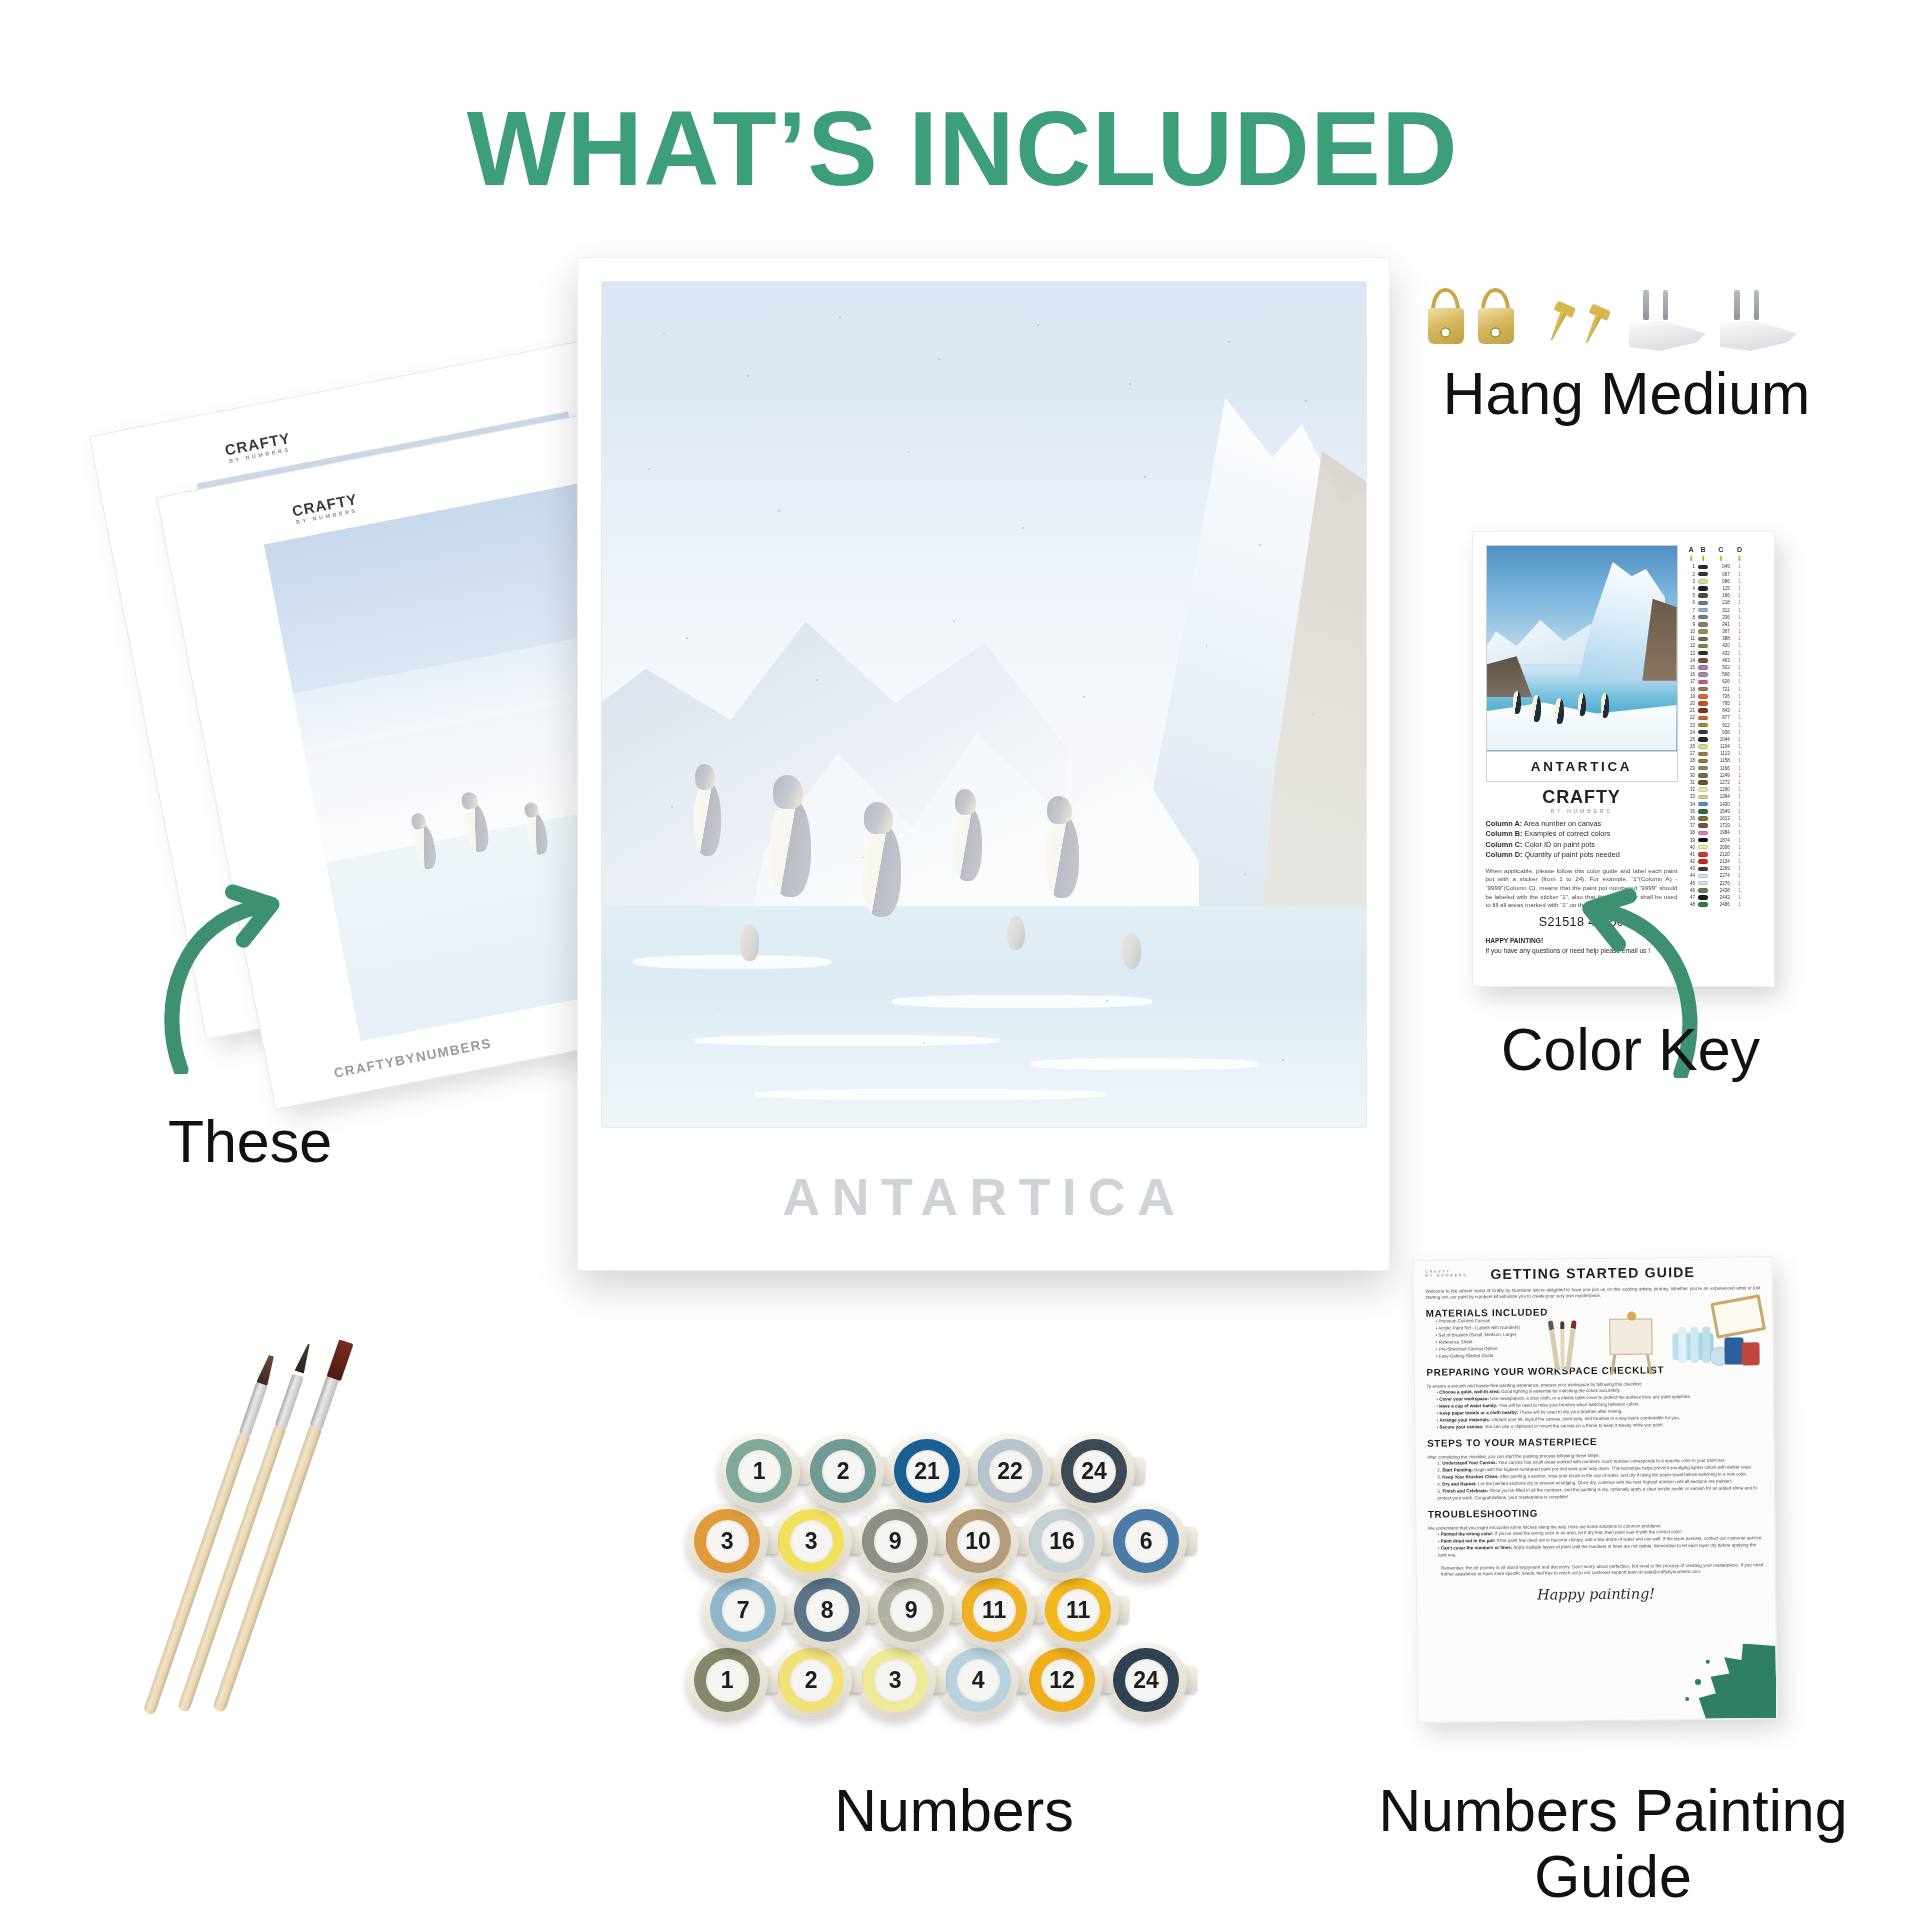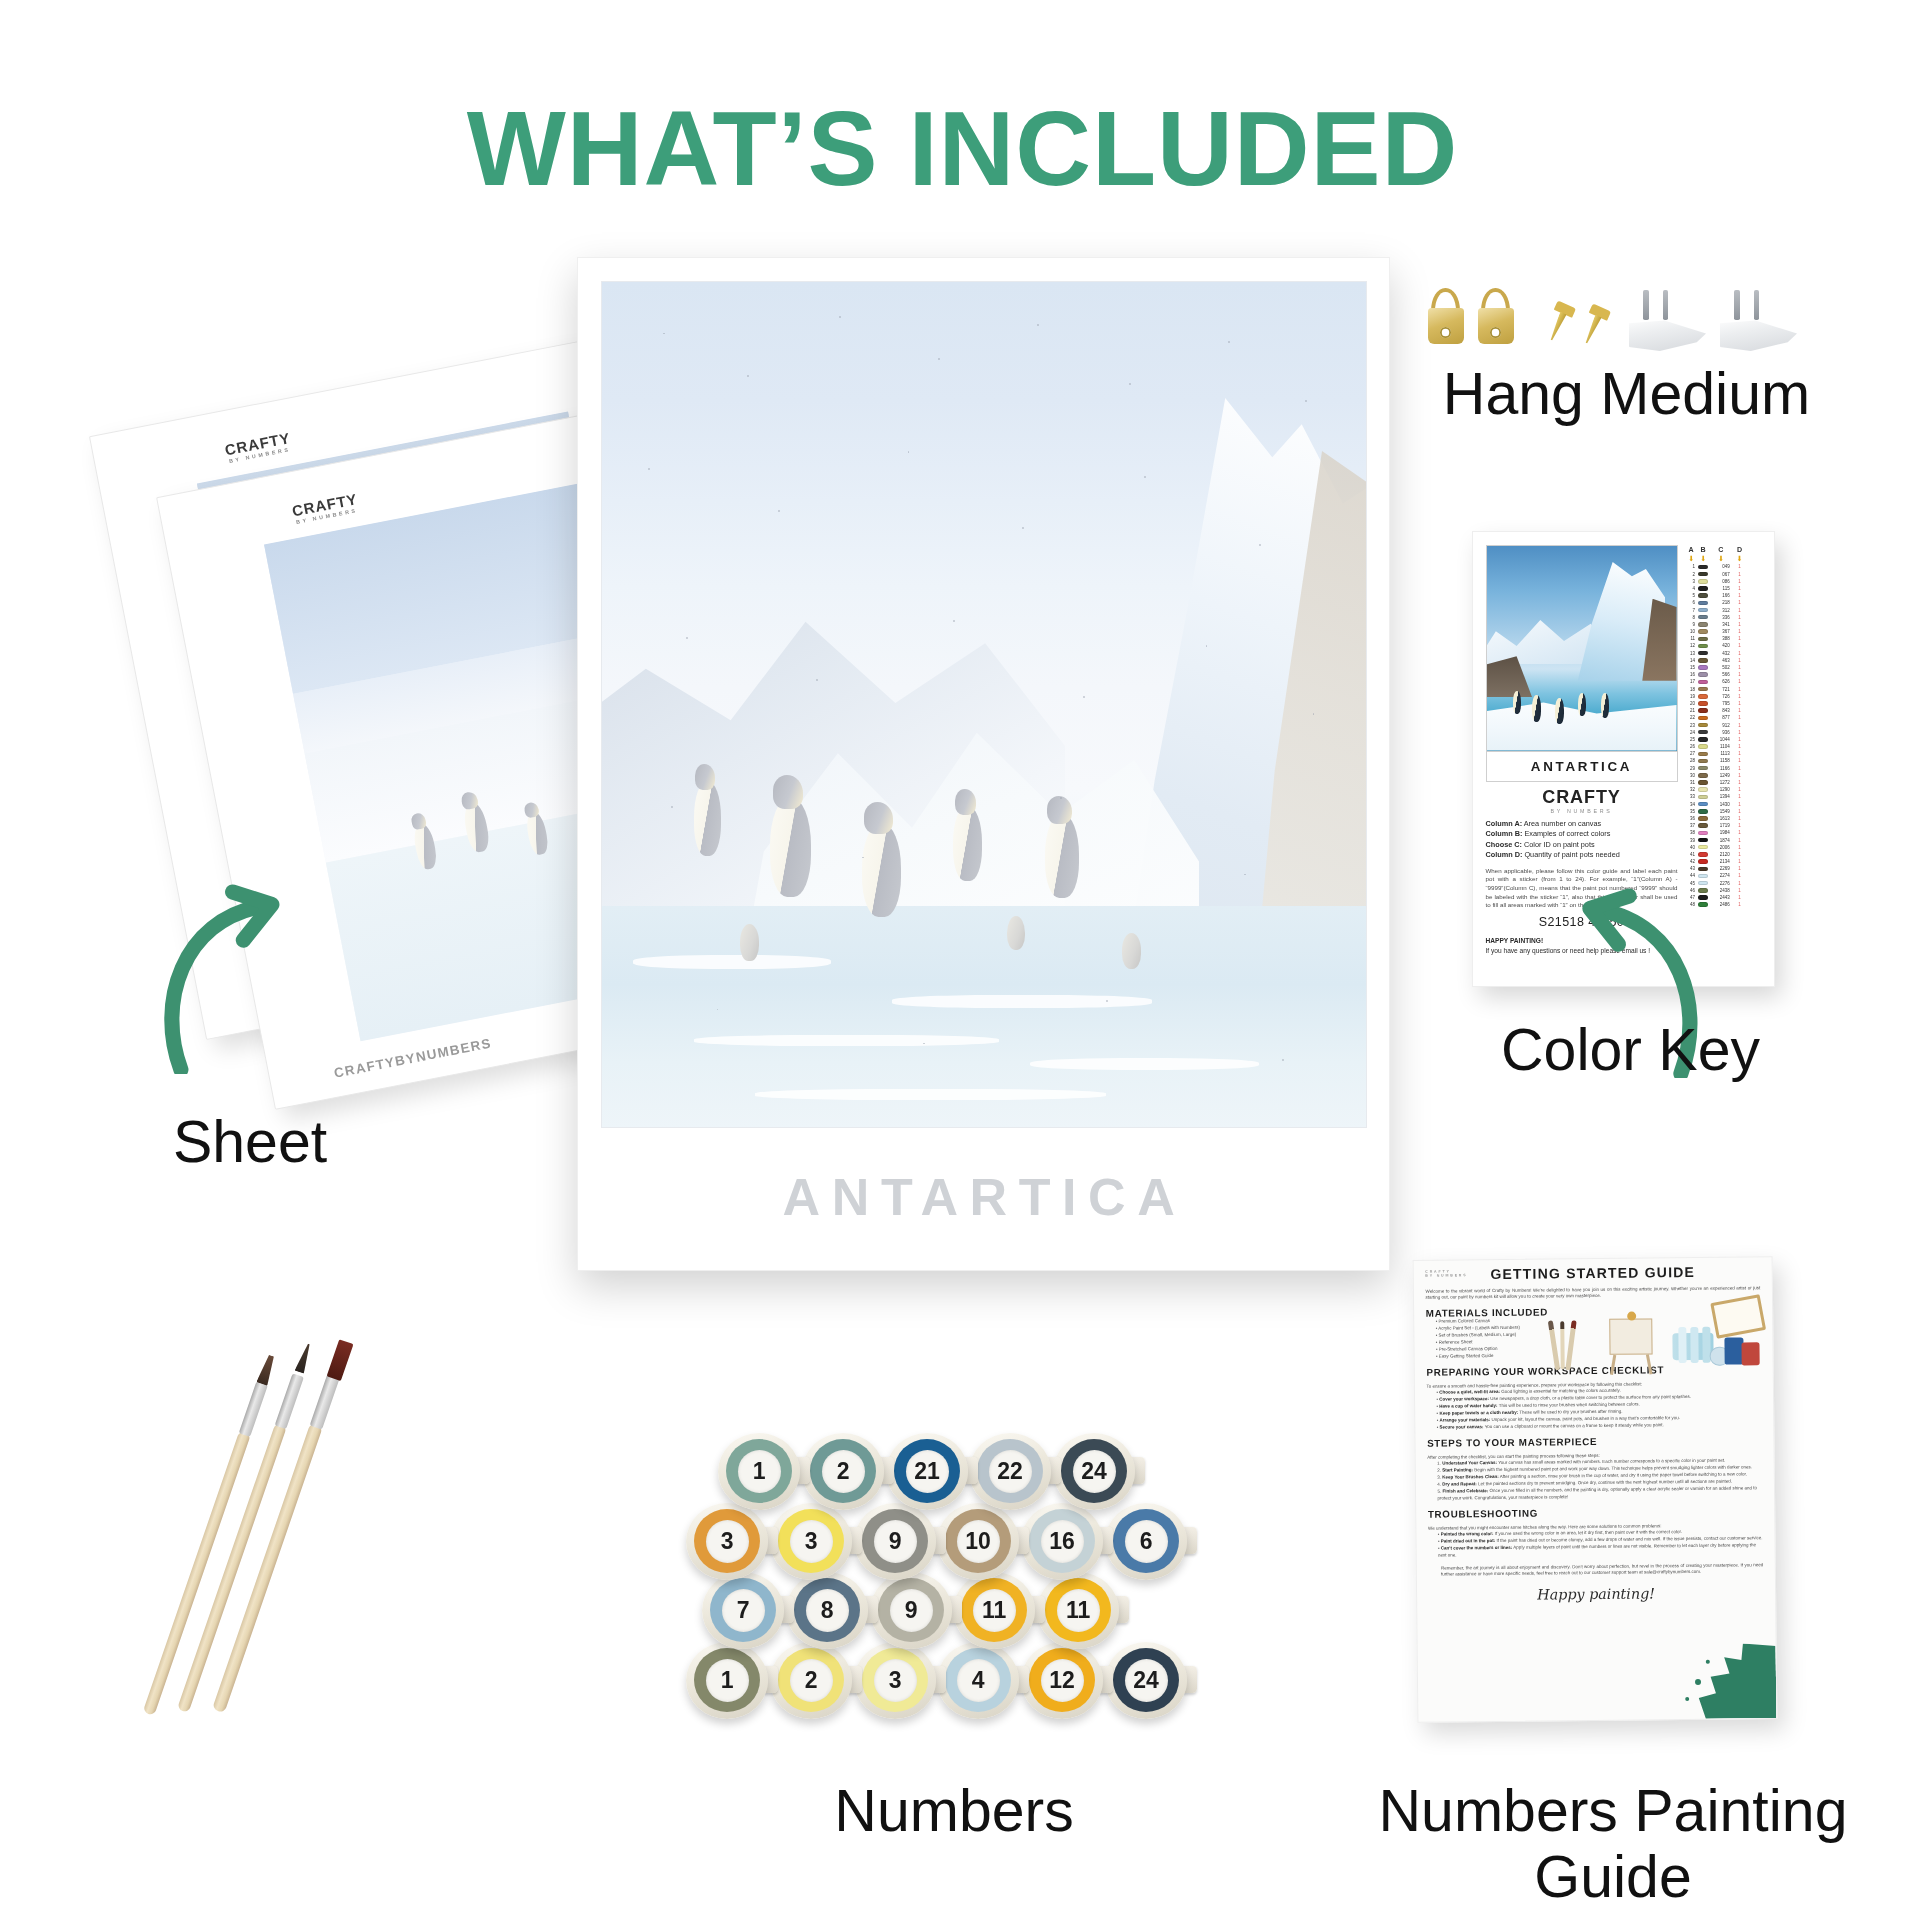--- a/index.html
+++ b/index.html
@@ -282,21 +282,21 @@
             <div class="body"></div>
               <div class="head"></div>
           </div>
         </div>
       </div>
       <div class="ref-wm">CRAFTYBYNUMBERS</div>
     </div>
   </div>
 
   <div class="ref-label">
-    <div>Sheet</div>
+    <div>These</div>
   </div>
 
   <svg class="arrow" style="left:147px;top:851px;" width="223" height="223" viewBox="0 0 250 250">
     <path d="M38 245 C10 170, 40 78, 128 62" fill="none" stroke="#3d9170" stroke-width="17" stroke-linecap="round"></path>
     <path d="M96 46 L140 60 L108 100" fill="none" stroke="#3d9170" stroke-width="17" stroke-linecap="round" stroke-linejoin="round"></path>
   </svg>
 
   <div class="canvas-card">
     <div class="canvas-art">
       <div class="cv-layer mt-left"></div>
@@ -418,21 +418,21 @@
       <div class="key-caption">ANTARTICA</div>
 
       <div class="key-brand">
         <b>CRAFTY</b>
         <span>BY NUMBERS</span>
       </div>
 
       <div class="key-cols">
         <div><b>Column A:</b> <span>Area number on canvas</span></div>
         <div><b>Column B:</b> <span>Examples of correct colors</span></div>
-        <div><b>Choose C:</b> <span>Color ID on paint pots</span></div>
+        <div><b>Column C:</b> <span>Color ID on paint pots</span></div>
         <div><b>Column D:</b> <span>Quantity of paint pots needed</span></div>
       </div>
 
       <div class="key-note">When applicable, please follow this color guide and label each paint pot with a sticker (from 1 to 24). For example, “1”(Column A) - “9999”(Column C), means that the paint pot numbered “9999” should be labeled with the sticker “1”, also that this paint color shall be used to fill all areas marked with “1” on the canvas.</div>
       <div class="key-code">S21518 40x50</div>
       <div class="key-happy">
         <b>HAPPY PAINTING!</b>
         <div>If you have any questions or need help please email us !</div>
       </div>
     </div>

